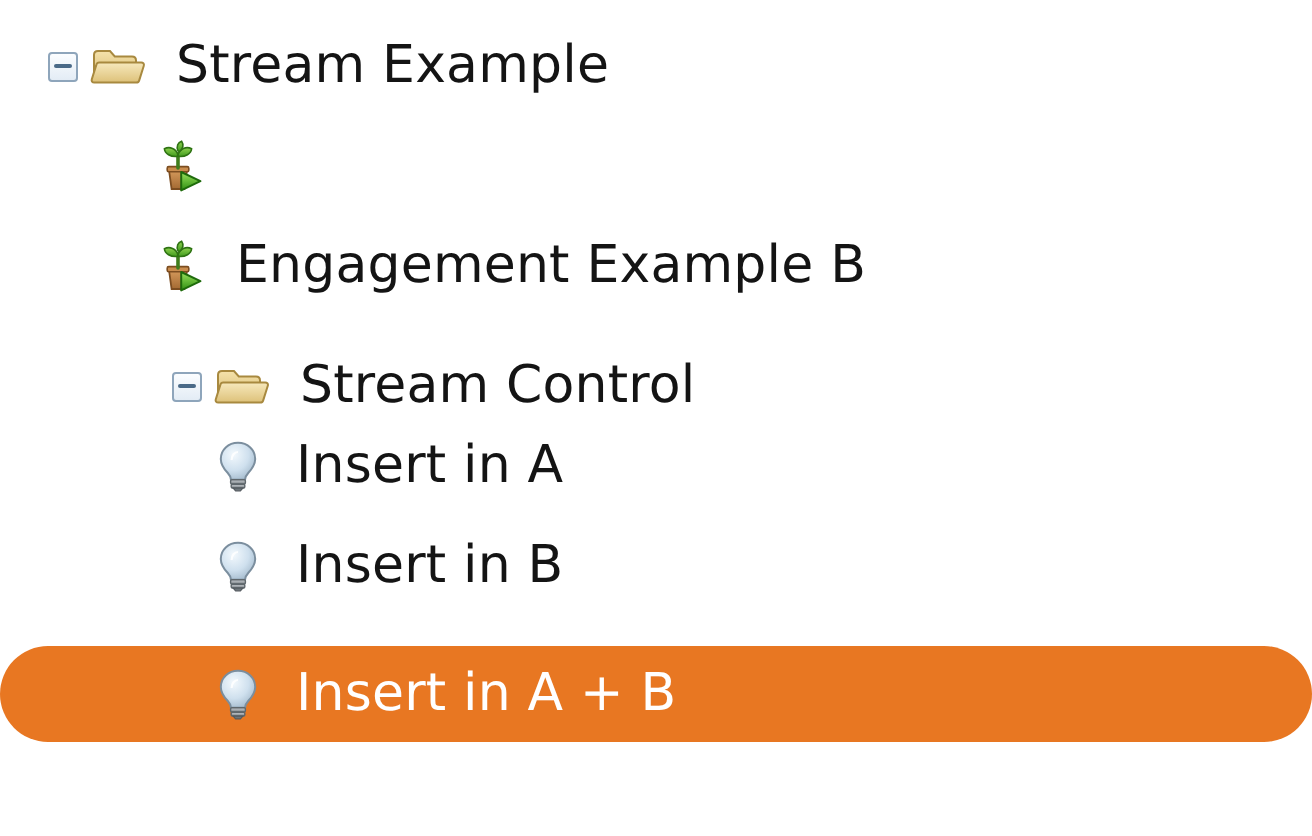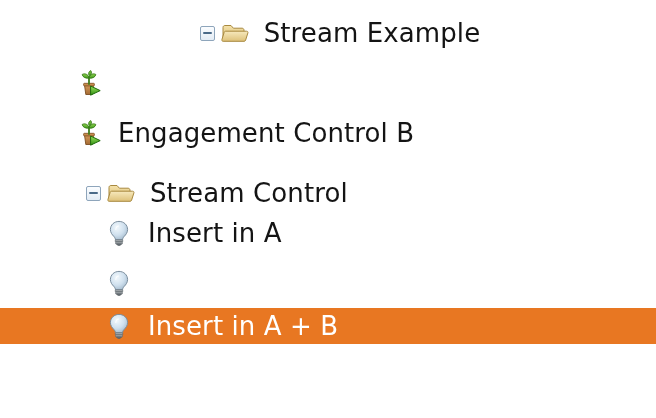--- a/index.html
+++ b/index.html
@@ -88,21 +88,21 @@
     position: relative;
   }
   .icon svg { display: block; width: 28px; height: 28px; }
 
   .indent { flex: 0 0 auto; }
 </style>
 </head>
 <body>
 
 <div id="tree">
-    <div class="tree-row" style="top: 8px; height: 50px; justify-content: center;">
+    <div class="tree-row" style="top: 8px; height: 50px;">
       <div class="indent" style="width: 24px;"></div>
       <div class="expander"></div>
       <div class="gap-a"></div>
       <div class="icon">
         <svg viewBox="0 0 28 28" xmlns="http://www.w3.org/2000/svg">
           <defs>
             <linearGradient id="folBack" x1="0" y1="0" x2="0" y2="1">
               <stop offset="0" stop-color="#f5e2ab"></stop>
               <stop offset="1" stop-color="#d8bd74"></stop>
             </linearGradient>
@@ -172,21 +172,21 @@
           <path d="M9.5 16 L18.5 16 L17.2 25.5 L10.8 25.5 Z" fill="url(#potG)" stroke="#7c4d20" stroke-width="0.9"></path>
           <rect x="8.6" y="14.3" width="10.8" height="2.6" rx="0.8" fill="#c98c4d" stroke="#7c4d20" stroke-width="0.8"></rect>
           <path d="M14 15 L14 8" stroke="#3f7d1c" stroke-width="1.8" stroke-linecap="round"></path>
           <path d="M13.6 9.2 C10.4 9.6 7.4 7.8 7.2 5.4 C9.9 4 13.1 5.4 13.9 8.2 Z" fill="url(#leafG)" stroke="#2e7312" stroke-width="0.8"></path>
           <path d="M14.4 9.2 C17.6 9.6 20.6 7.8 20.8 5.4 C18.1 4 14.9 5.4 14.1 8.2 Z" fill="url(#leafG)" stroke="#2e7312" stroke-width="0.8"></path>
           <path d="M14 6.4 C13 4.2 14 2.2 15.8 1.6 C17 3.3 16.6 5.6 14.6 6.8 Z" fill="url(#leafG)" stroke="#2e7312" stroke-width="0.8"></path>
           <path d="M15.6 17 L25.2 21.6 L15.6 26.2 Z" fill="url(#playG)" stroke="#1f6b0c" stroke-width="1" stroke-linejoin="round"></path>
         </svg>
       </div>
       <div class="gap-b"></div>
-      <span class="row-label">Engagement Control B</span>
+      <span class="row-label">Engagement Example B</span>
     </div>
     <div class="tree-row" style="top: 168px; height: 50px; margin-left: 32px;">
       <div class="indent" style="width: 54px;"></div>
       <div class="expander"></div>
       <div class="gap-a"></div>
       <div class="icon">
         <svg viewBox="0 0 28 28" xmlns="http://www.w3.org/2000/svg">
           <defs>
             <linearGradient id="folBack" x1="0" y1="0" x2="0" y2="1">
               <stop offset="0" stop-color="#f5e2ab"></stop>
@@ -249,22 +249,23 @@
             </linearGradient>
           </defs>
           <path d="M14 2.4 C9.1 2.4 5.4 6 5.4 10.5 C5.4 13.6 7.1 15.6 8.8 17.4 C9.9 18.6 10.4 19.6 10.5 20.9 L17.5 20.9 C17.6 19.6 18.1 18.6 19.2 17.4 C20.9 15.6 22.6 13.6 22.6 10.5 C22.6 6 18.9 2.4 14 2.4 Z" fill="url(#bulbG)" stroke="#7b8e9e" stroke-width="1"></path>
           <path d="M10.8 11 C10.8 8.6 12.2 7 14 7" stroke="#ffffff" stroke-width="1.1" fill="none" opacity="0.85"></path>
           <rect x="10.3" y="20.9" width="7.4" height="2.1" rx="0.6" fill="url(#baseG)" stroke="#5f676c" stroke-width="0.7"></rect>
           <rect x="10.6" y="23.1" width="6.8" height="1.9" rx="0.6" fill="url(#baseG)" stroke="#5f676c" stroke-width="0.7"></rect>
           <path d="M11.6 25.1 L16.4 25.1 L15.2 26.4 L12.8 26.4 Z" fill="#6d757a" stroke="#545b60" stroke-width="0.6"></path>
         </svg>
       </div>
       <div class="gap-b"></div>
-    </div>
-    <div class="tree-row selected" style="top: 308px; height: 36px;">
+      <span class="row-label">Insert in B</span>
+    </div>
+    <div class="tree-row selected" style="top: 323px; height: 48px; border-radius: 24px;">
       <div class="indent" style="width: 84px;"></div>
       <div class="spacer-expander"></div>
       <div class="gap-a"></div>
       <div class="icon">
         <svg viewBox="0 0 28 28" xmlns="http://www.w3.org/2000/svg">
           <defs>
             <radialGradient id="bulbG" cx="0.38" cy="0.32" r="0.78">
               <stop offset="0" stop-color="#f3f9fd"></stop>
               <stop offset="0.55" stop-color="#cfe0ee"></stop>
               <stop offset="1" stop-color="#9db4c7"></stop>

